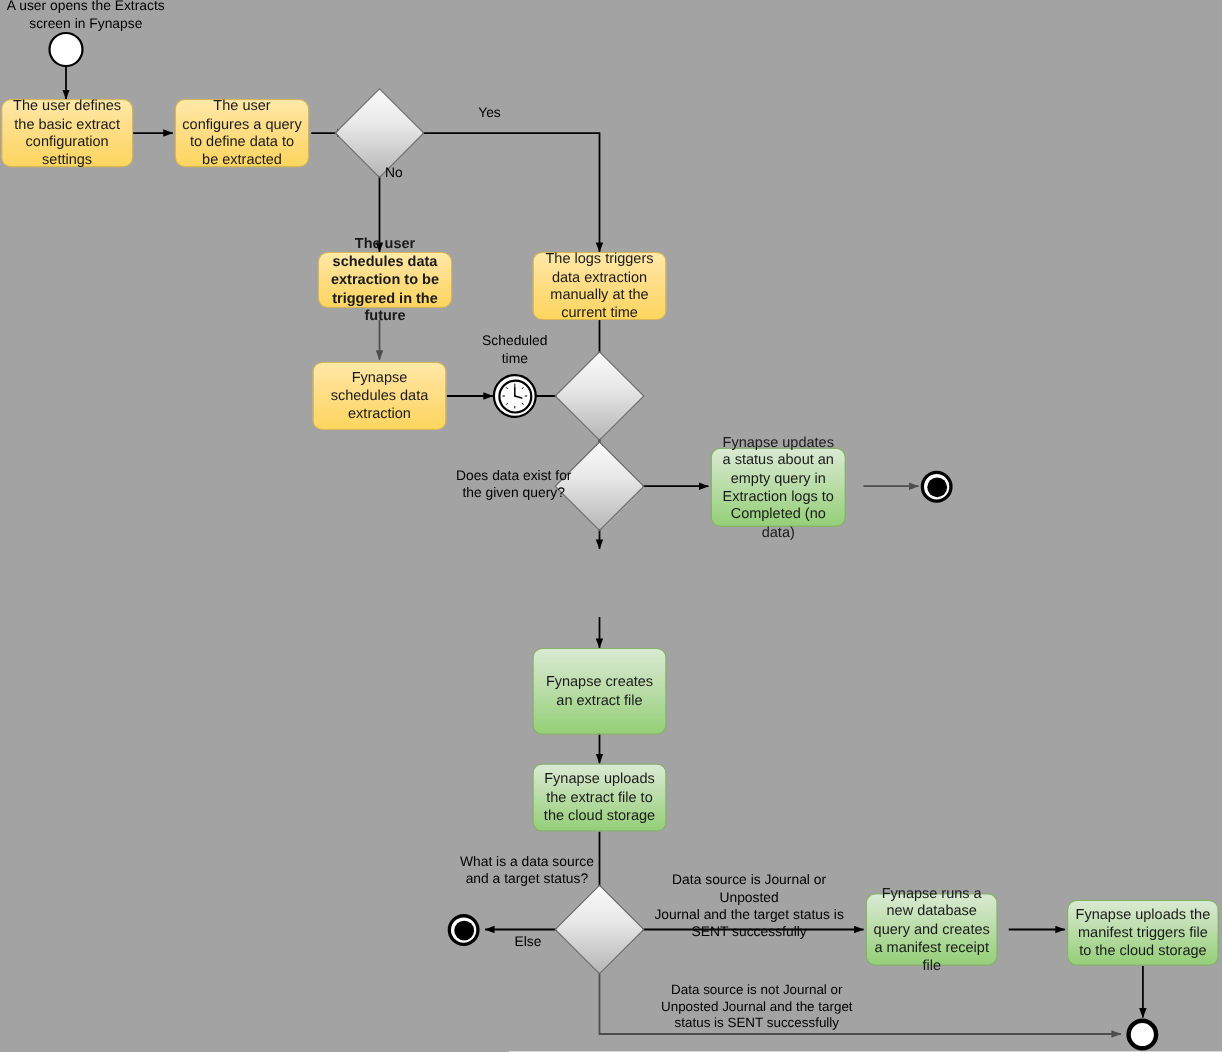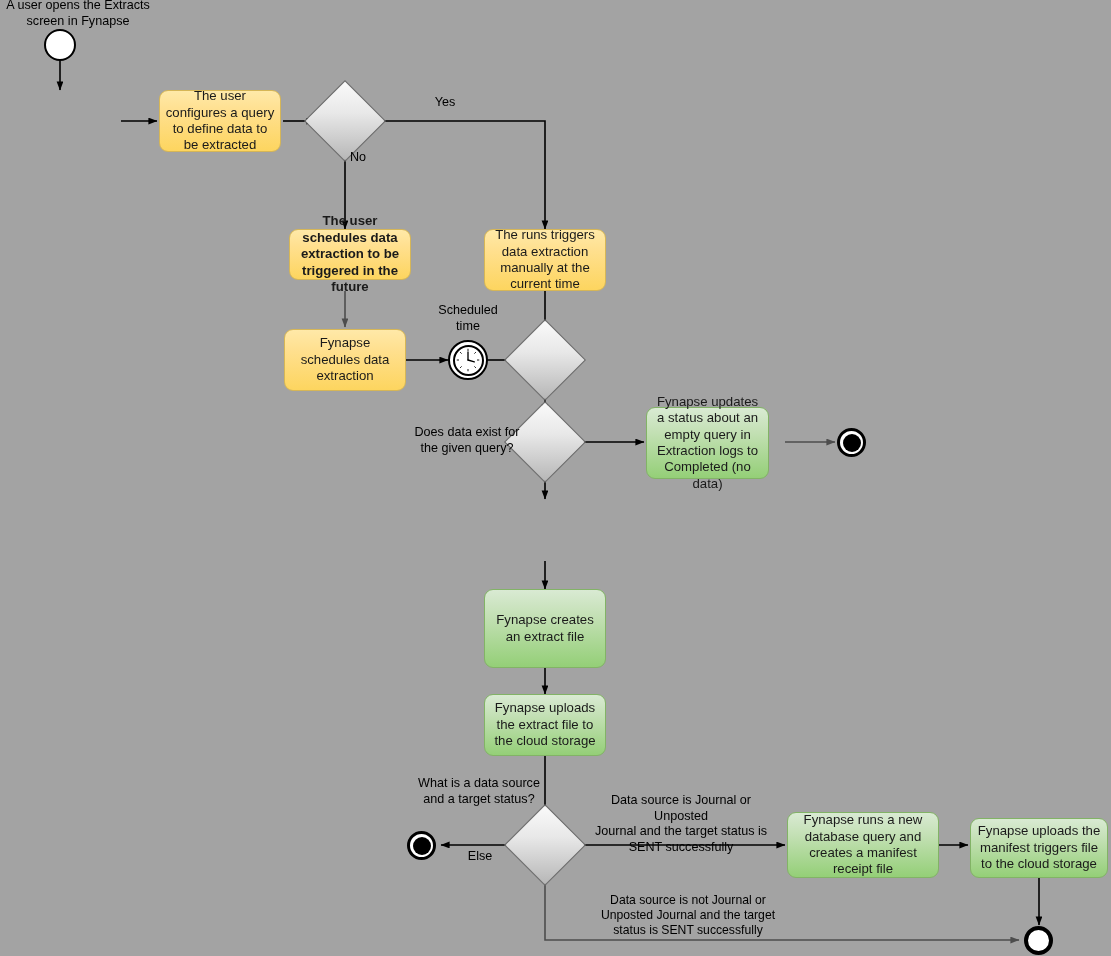--- a/index.html
+++ b/index.html
@@ -252,51 +252,54 @@
   <div class="label" style="left:410px; top:95px; width:70px;">Yes</div>
   <div class="label" style="left:328px; top:150px; width:60px;">No</div>
   <div class="label" style="left:447px; top:849px; width:66px;">Else</div>
   <div class="label" style="left:583px; top:793px; width:196px;">Data source is Journal or Unposted
 Journal and the target status is
 SENT successfully</div>
   <div class="label small" style="left:593px; top:893px; width:190px;">Data source is not Journal or
 Unposted Journal and the target
 status is SENT successfully</div>
 
+  <div class="task yellow" style="left:1px; top:90px; width:120px; height:62px;">
+    <span>The user defines the basic extract configuration settings</span>
+  </div>
 
   <div class="task yellow" style="left:159px; top:90px; width:122px; height:62px;">
     <span>The user configures a query to define data to be extracted</span>
   </div>
 
   <div class="task yellow" style="left:289px; top:229px; width:122px; height:51px;font-weight:bold;">
     <span>The user schedules data extraction to be triggered in the future</span>
   </div>
 
   <div class="task yellow" style="left:484px; top:229px; width:122px; height:62px;">
-    <span>The runs triggers data extraction manually at the current time</span>
+    <span>The logs triggers data extraction manually at the current time</span>
   </div>
 
   <div class="task yellow" style="left:284px; top:329px; width:122px; height:62px;">
     <span>Fynapse schedules data extraction</span>
   </div>
 
   <div class="task green" style="left:646px; top:407px; width:123px; height:72px;">
     <span>Fynapse updates a status about an empty query in Extraction logs to Completed (no data)</span>
   </div>
 
 
   <div class="task green" style="left:484px; top:589px; width:122px; height:79px;">
     <span>Fynapse creates an extract file</span>
   </div>
 
   <div class="task green" style="left:484px; top:694px; width:122px; height:62px;">
     <span>Fynapse uploads the extract file to the cloud storage</span>
   </div>
 
-  <div class="task green" style="left:787px; top:812px; width:152px; height:66px;">
+  <div class="task green" style="left:787px; top:812px; width:120px; height:66px;">
     <span>Fynapse runs a new database query and creates a manifest receipt file</span>
   </div>
 
   <div class="task green" style="left:970px; top:818px; width:138px; height:60px;">
     <span>Fynapse uploads the manifest triggers file to the cloud storage</span>
   </div>
 
 </div>
 
 </body></html>

